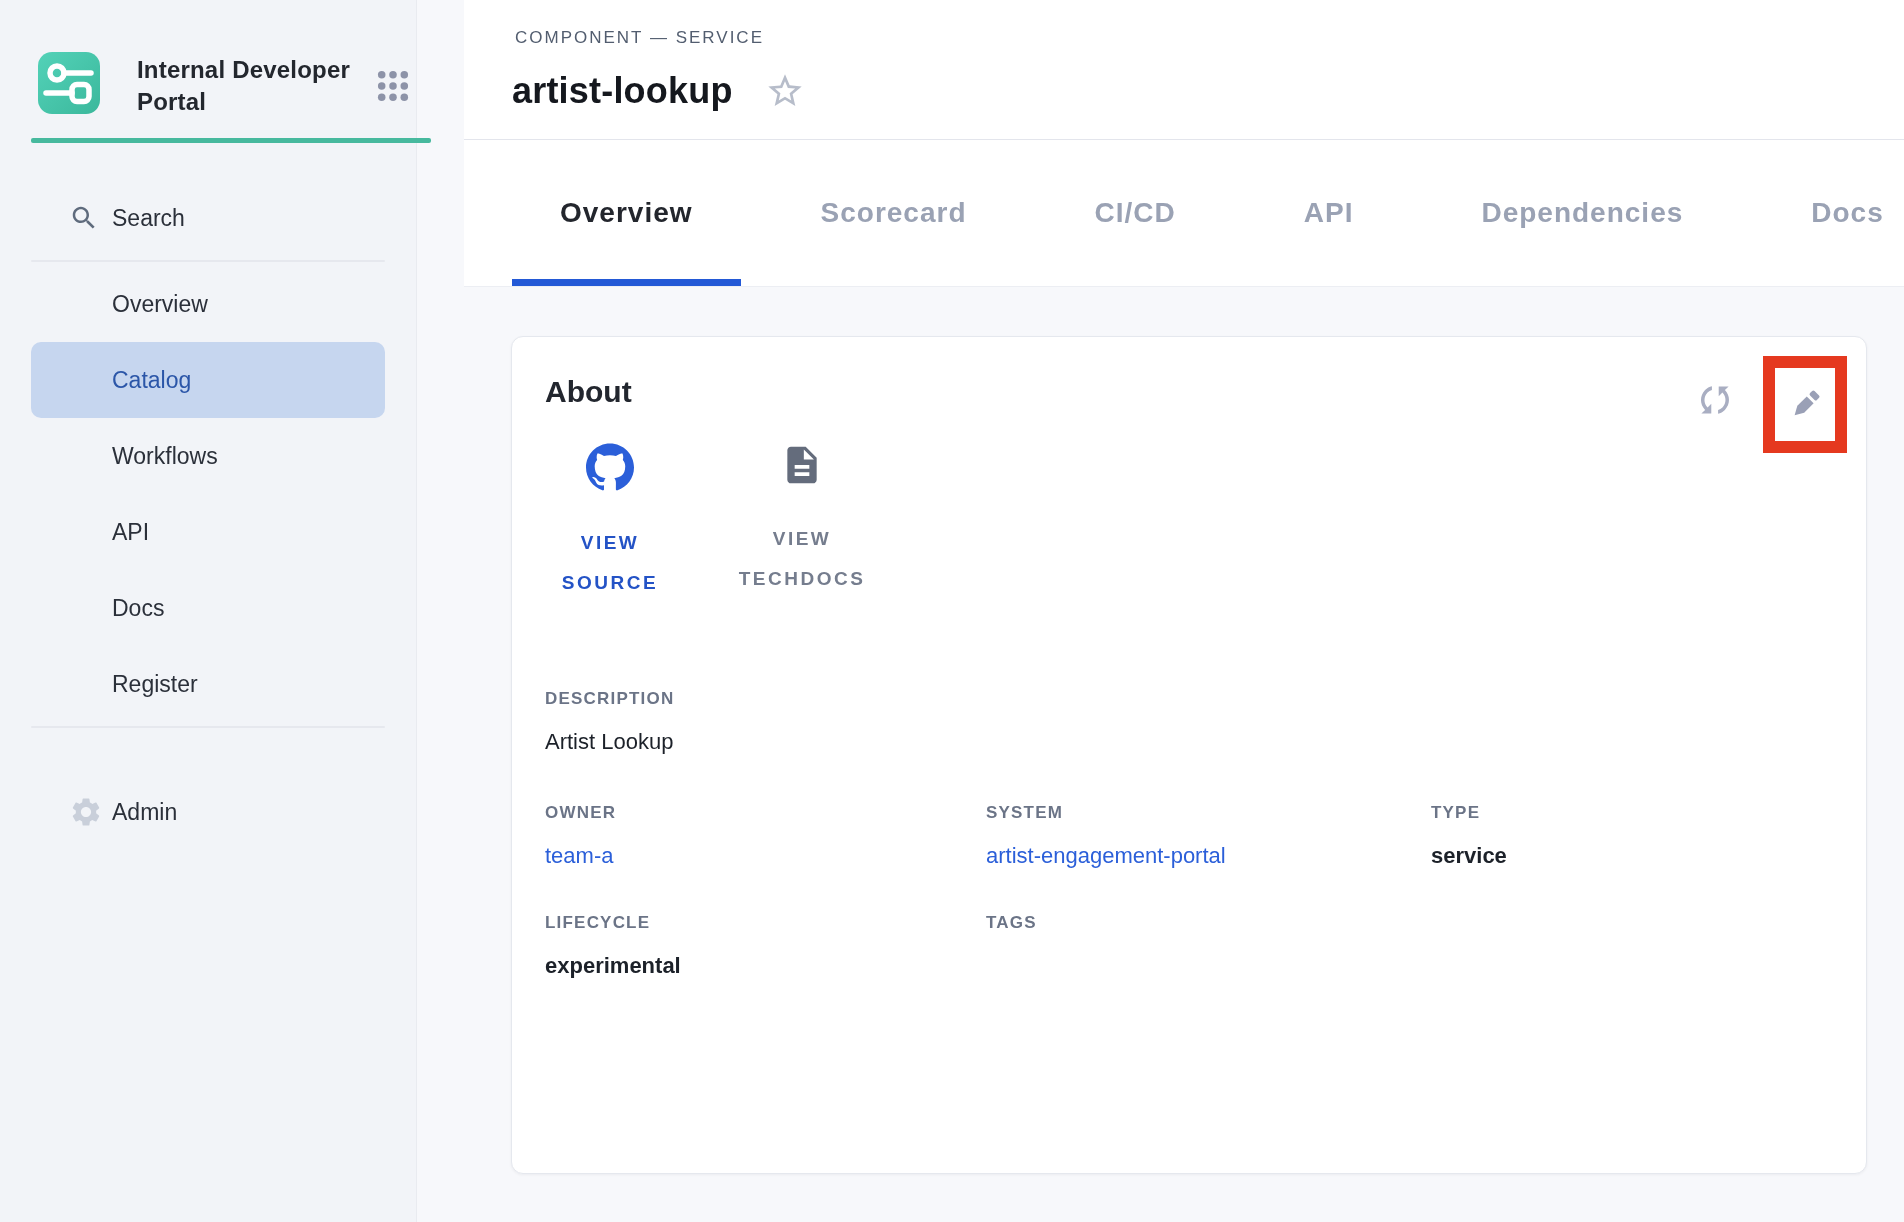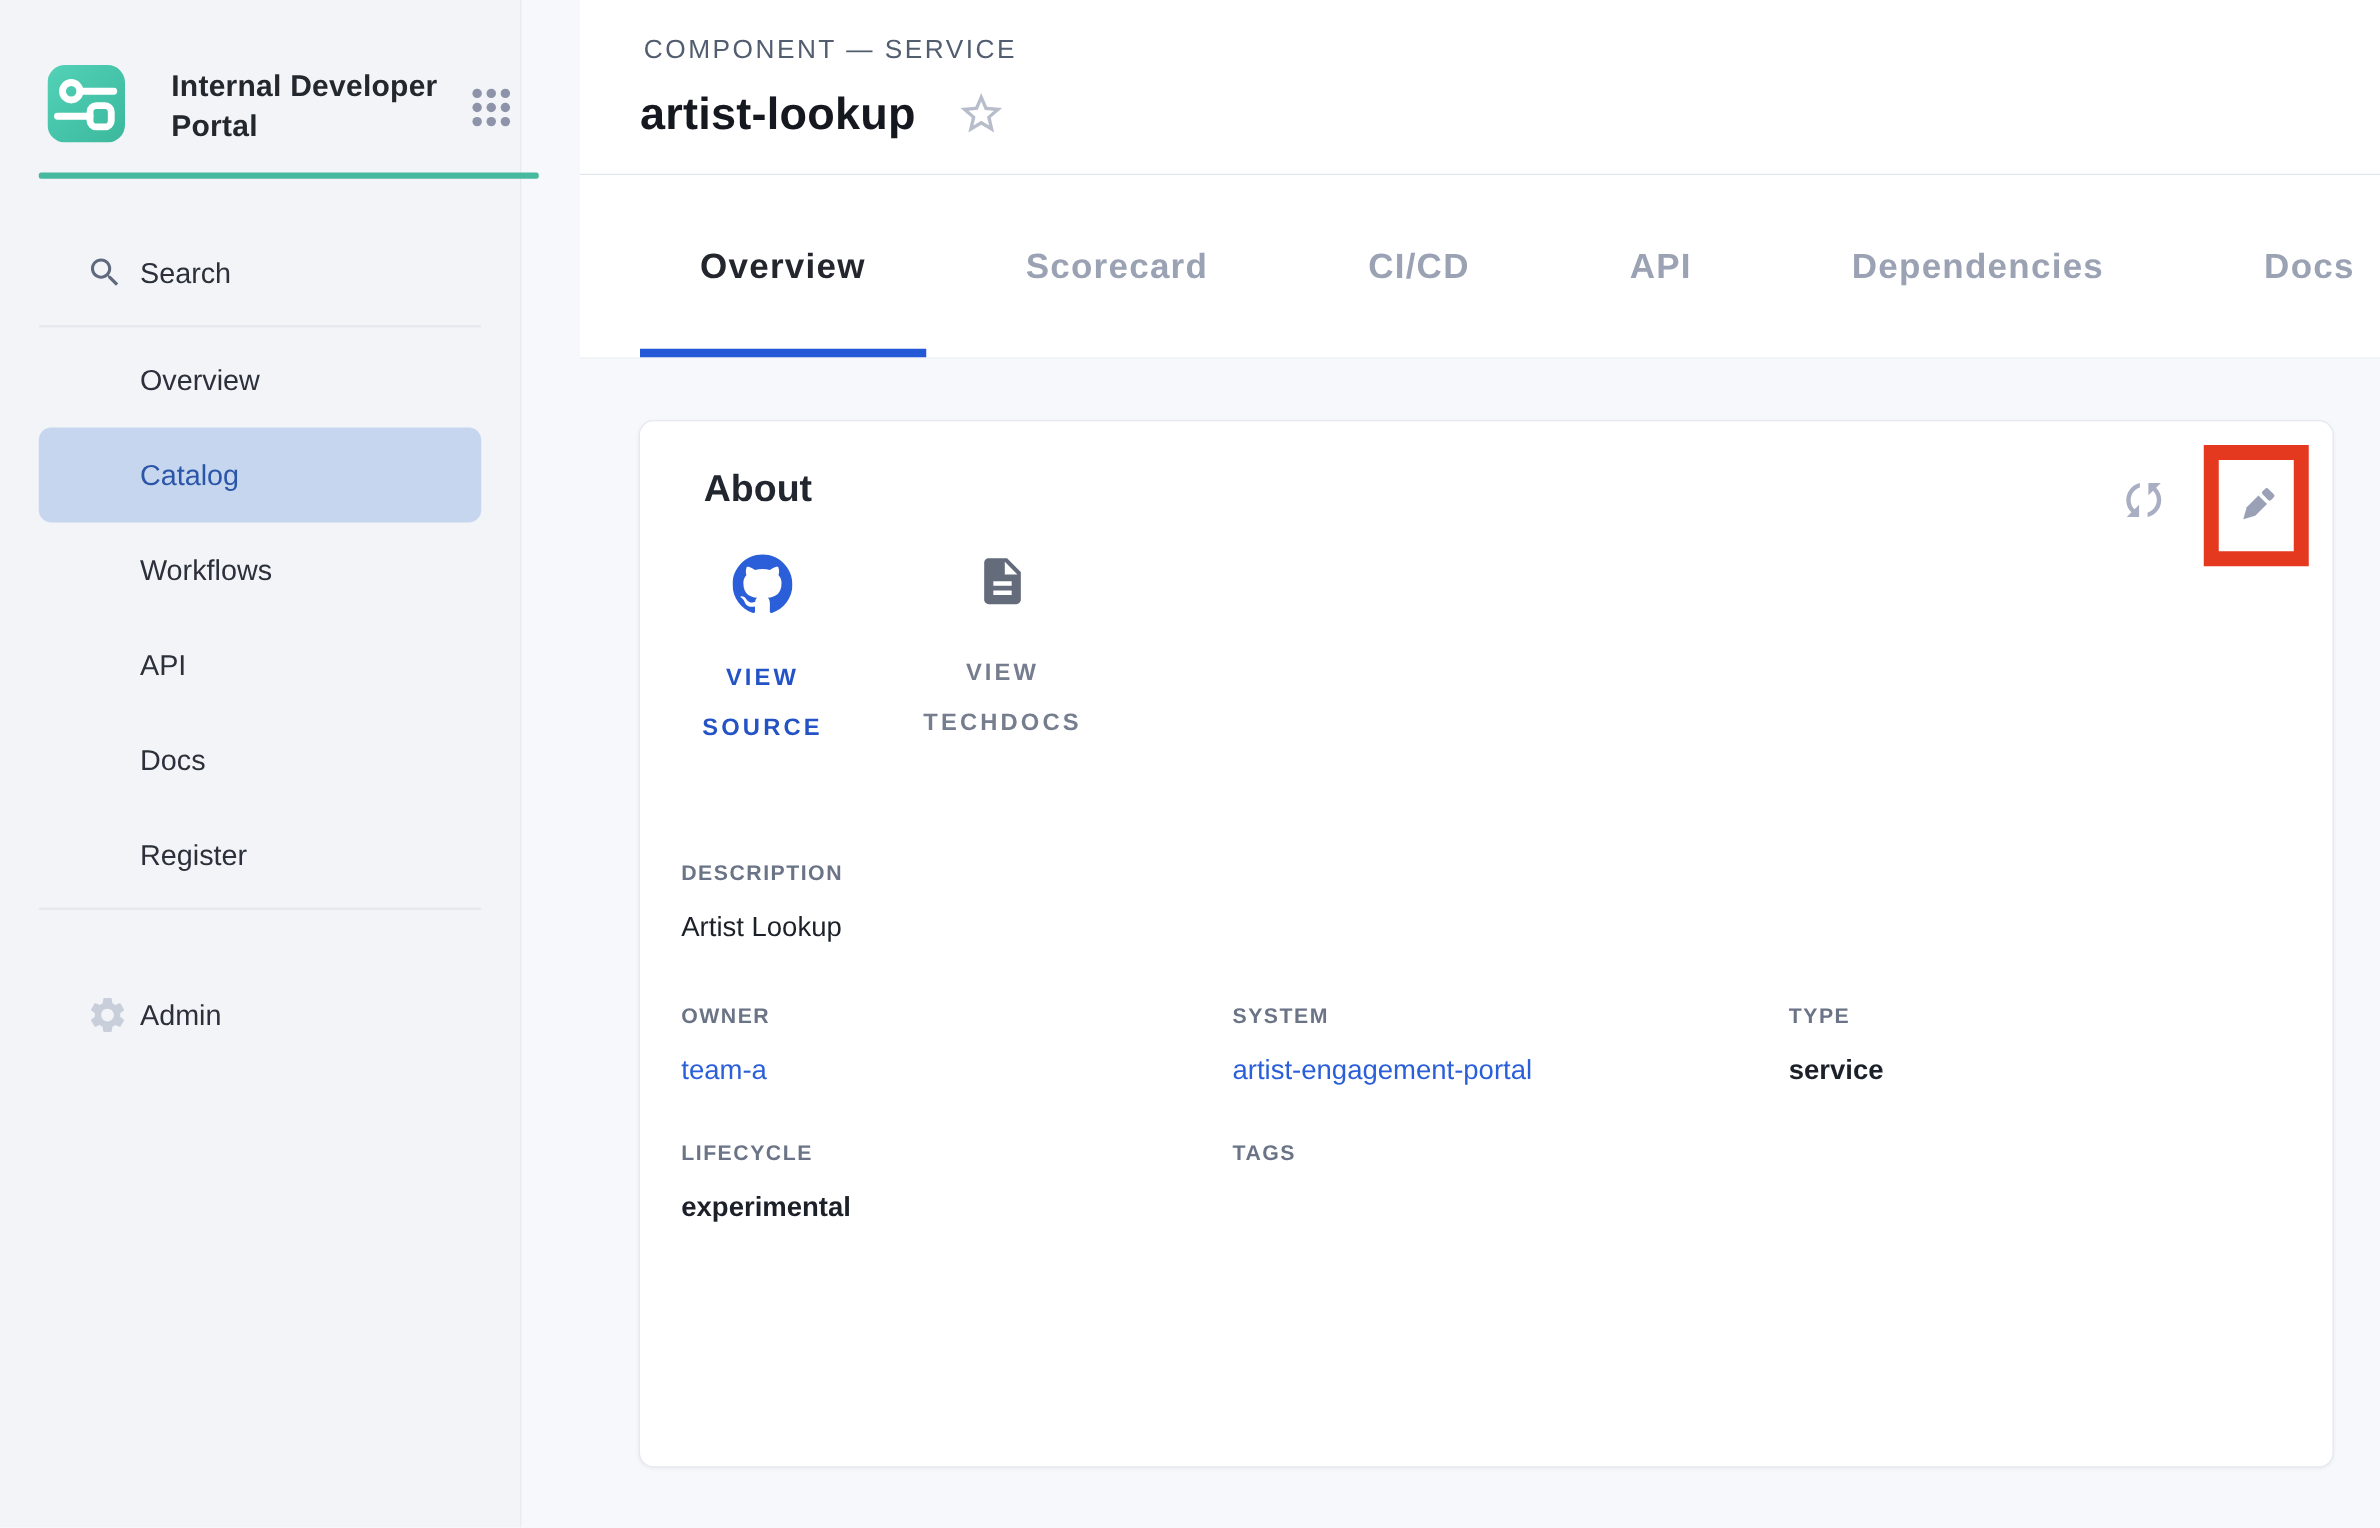--- a/index.html
+++ b/index.html
@@ -40,21 +40,21 @@
   .nav-item.admin { margin-top: 46px; }
 
   
   .main { position: absolute; left: 464px; top: 0; right: 0; bottom: 0; background: #f7f8fb; }
   .page-header {
     position: relative; height: 140px; background: #ffffff;
     border-bottom: 1px solid #e3e5ec;
   }
   .breadcrumb {
     position: absolute; left: 51px; top: 28px;
-    font-size: 21px; font-weight: 500; letter-spacing: 2px; color: #525d6f;
+    font-size: 17px; font-weight: 500; letter-spacing: 2px; color: #525d6f;
   }
   .title-row { position: absolute; left: 48px; top: 70px; display: flex; align-items: center; }
   .page-title { font-size: 36px; font-weight: 700; color: #15181e; letter-spacing: .2px; }
   .star-btn { margin-left: 32px; display: flex; cursor: pointer; }
 
   .tabbar {
     position: relative; height: 147px; background: #ffffff;
     border-bottom: 1px solid #eceef3;
     display: flex; align-items: stretch; padding-left: 48px;
     gap: 32px; overflow: hidden; white-space: nowrap;
@@ -70,21 +70,21 @@
     background: #2359d6;
   }
 
   
   .content { position: absolute; left: 0; right: 0; top: 288px; bottom: 0; }
   .card {
     position: absolute; left: 47px; top: 48px; width: 1356px; height: 838px;
     background: #ffffff; border: 1px solid #e5e8ee; border-radius: 12px;
     box-shadow: 0 1px 3px rgba(16,24,40,.05);
   }
-  .card-title { position: absolute; left: 51px; top: 38px; font-size: 30px; font-weight: 700; color: #22262e; }
+  .card-title { position: absolute; left: 33px; top: 38px; font-size: 30px; font-weight: 700; color: #22262e; }
   .refresh-btn { position: absolute; left: 1182px; top: 42px; cursor: pointer; display: flex; }
   .annotation-box {
     position: absolute; left: 1251px; top: 19px; width: 84px; height: 97px;
     border: 12px solid #e5391f; background: #ffffff;
     display: flex; align-items: center; justify-content: center;
   }
   .edit-btn { display: flex; cursor: pointer; }
 
   .links-row { position: absolute; left: 33px; top: 106px; display: flex; gap: 42px; }
   .link-block {

